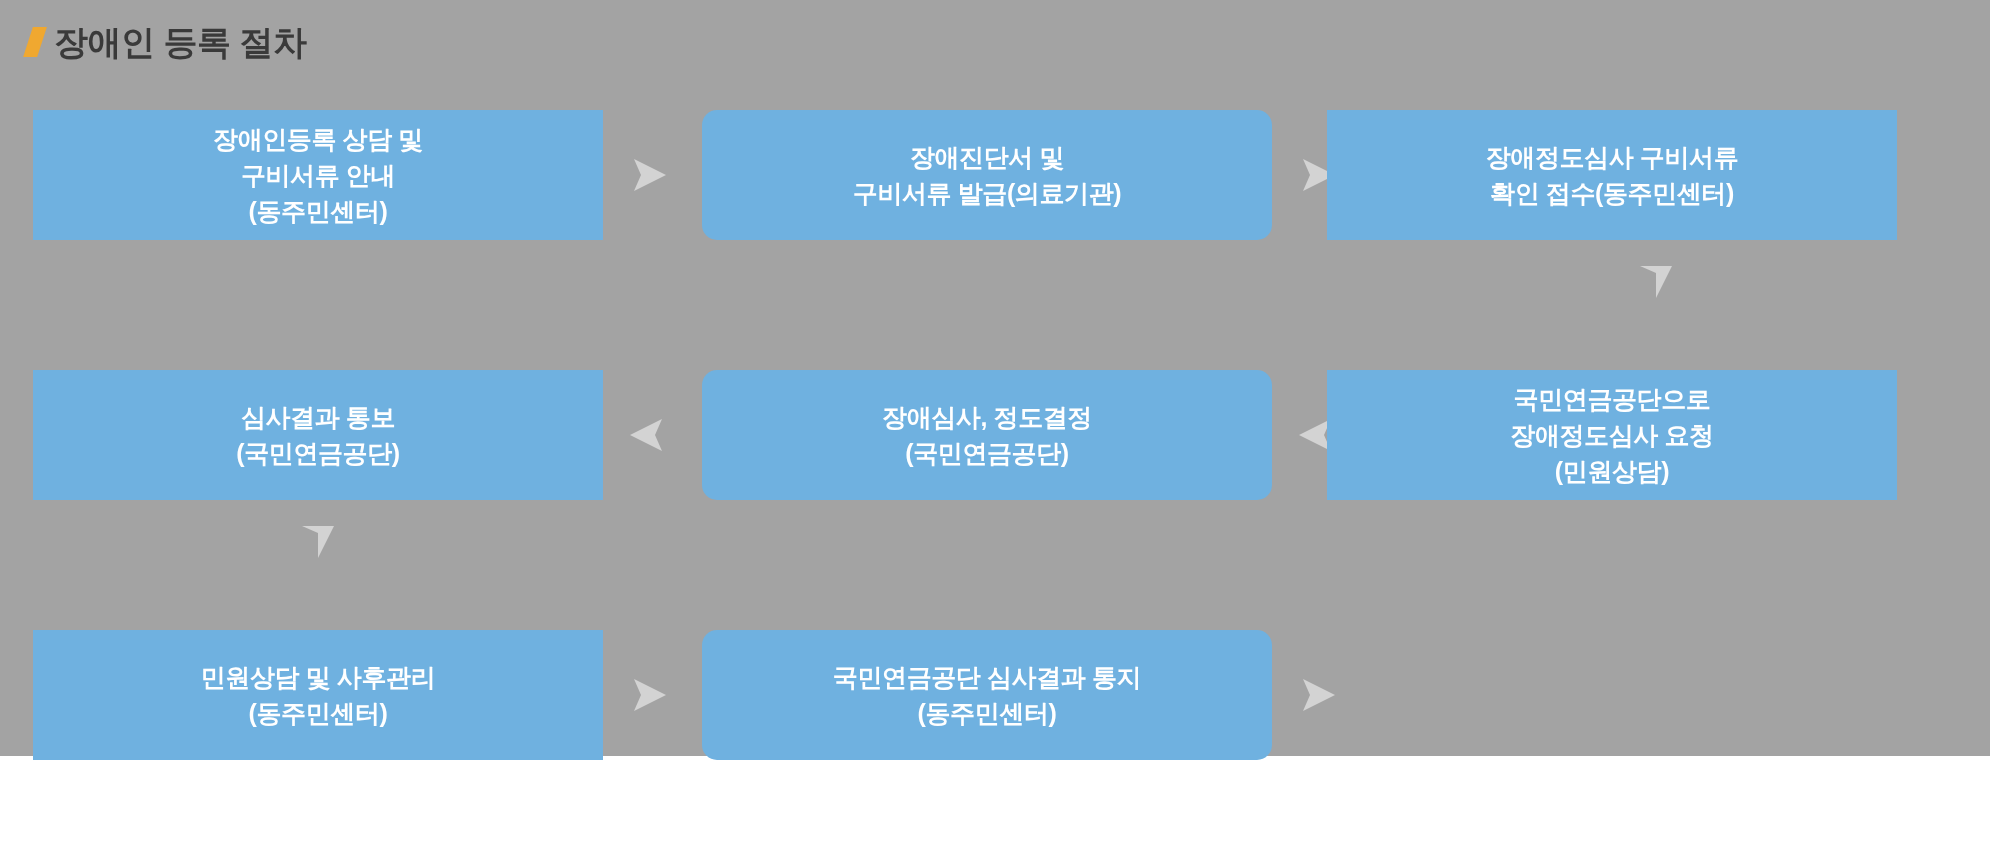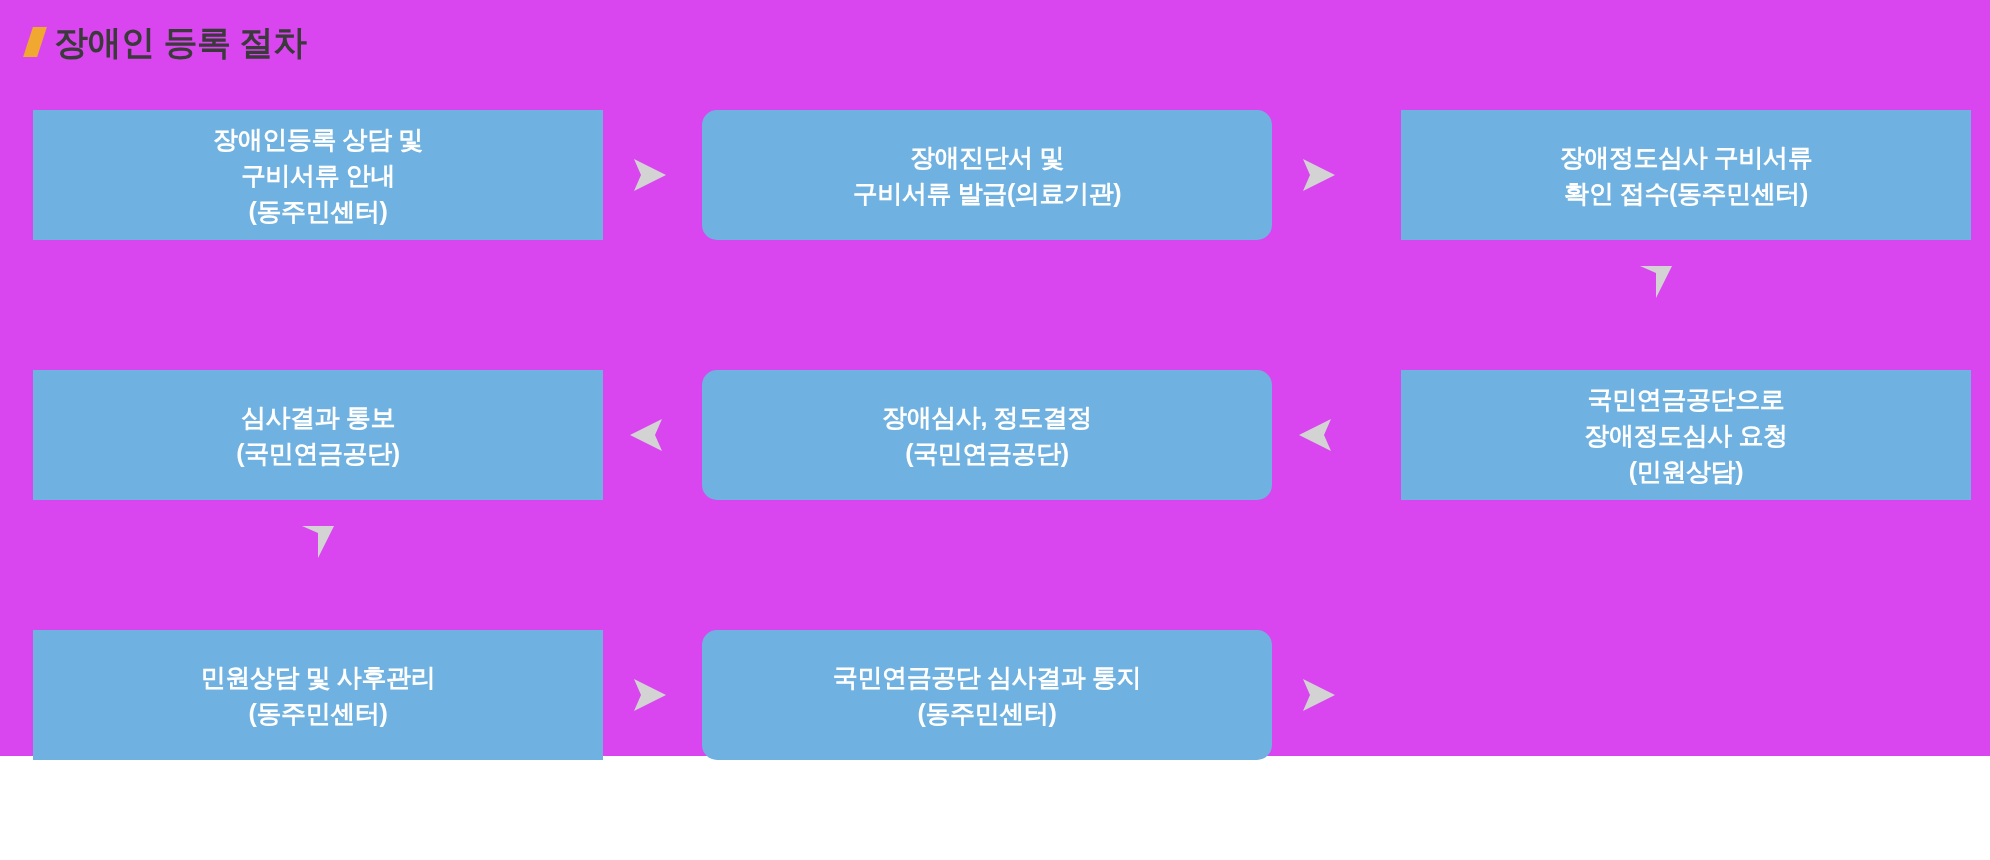--- a/index.html
+++ b/index.html
@@ -12,21 +12,21 @@
     height: 860px;
     background: #ffffff;
     font-family: "Liberation Sans", "DejaVu Sans", sans-serif;
     overflow: hidden;
   }
 
   .page {
     position: relative;
     width: 1990px;
     height: 756px;
-    background: #d946ef;
+    background: #a3a3a3;
   }
 
   
   .page-title {
     position: absolute;
     left: 28px;
     top: 16px;
     display: flex;
     align-items: center;
     height: 52px;
@@ -68,21 +68,21 @@
     background: #6fb1e0;
     display: flex;
     align-items: center;
     justify-content: center;
     text-align: center;
     box-sizing: border-box;
     padding: 0 14px;
   }
   .node-col-0 { left: 33px;   width: 570px; }
   .node-col-1 { left: 702px;  width: 570px; border-radius: 15px; }
-  .node-col-2 { left: 1401px; width: 570px; }
+  .node-col-2 { left: 1327px; width: 570px; }
 
   .node-text {
     color: #ffffff;
     font-size: 25px;
     font-weight: bold;
     line-height: 1.45;
     white-space: pre-line;
     letter-spacing: -0.4px;
   }
 

